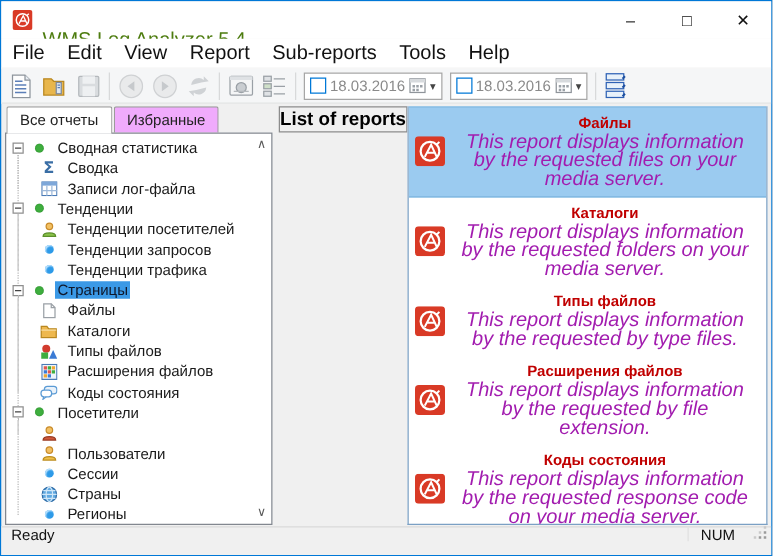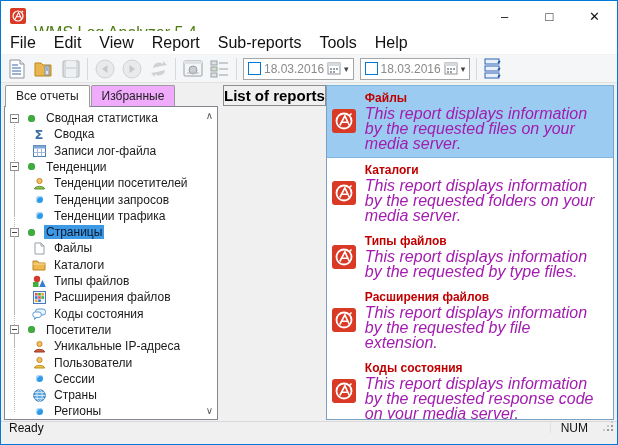--- a/index.html
+++ b/index.html
@@ -24,21 +24,21 @@
   .toolbar{ height:28px; background:#f5f6f7; border-bottom:1px solid #e2e3e4; display:flex;
             align-items:center; padding:0 2px; flex:0 0 auto; }
   .tb-btn{ width:27px; height:25px; display:flex; align-items:center; justify-content:center; }
   .tb-sep{ width:1px; height:22px; background:#d8d9da; margin:0 3px; }
   .datebox{ height:22px; background:#fff; border:1px solid #a6a6a6; display:flex; align-items:center;
             padding:0 4px; margin:0 3px; gap:3px; font-size:12px; color:#8a8a8a; }
   .checkbox{ width:13px; height:13px; background:#fff; border:1px solid #0078d7; }
   .caret{ font-size:9px; color:#444; }
 
   
-  .main{ flex:1 1 auto; display:flex; padding:2px 3px 1px 3px; min-height:0; }
+  .main{ flex:1 1 auto; display:flex; padding:2px 3px 1px 3px; min-height:0;text-align:center; }
   .left{ width:214px; flex:0 0 auto; display:flex; flex-direction:column; min-height:0; }
   .tabs{ display:flex; height:22px; font-size:12px; color:#222; padding-left:1px; }
   .tab{ padding:3px 10px 0 10px; border:1px solid #9b9b9b; border-bottom:none; background:#f0abfc;
         margin-right:1px; border-radius:2px 2px 0 0; }
   .tab.active{ background:#ffffff; position:relative; z-index:2; }
   .tree{ flex:1 1 auto; background:#fff; border:1px solid #82878f; margin-top:-1px; position:relative;
          font-size:12px; color:#1a1a1a; padding:3px 0 0 0; overflow:hidden; }
   .tree-row{ height:16.3px; display:flex; align-items:center; white-space:nowrap; }
   .expander{ width:9px; height:9px; border:1px solid #8f8f8f; background:#fff; margin-left:5px;
              position:relative; flex:0 0 auto; }
@@ -358,21 +358,20 @@
           <span class="t-label">Посетители</span>
         </div>
         <div class="group-children">
           <div class="tree-row child">
             <span class="t-icon">
               <svg width="13" height="13" viewBox="0 0 13 13">
                   <circle cx="6.5" cy="4" r="2.6" fill="#f2c063" stroke="#c98b2a"></circle>
                   <path d="M1.5 12 C1.5 8.5 11.5 8.5 11.5 12 Z" fill="#d2583a" stroke="#9a3a22"></path>
                 </svg>
             </span>
-            <span class="t-label">Уникальные IP-адреса</span>
           </div>
           <div class="tree-row child">
             <span class="t-icon">
               <svg width="13" height="13" viewBox="0 0 13 13">
                   <circle cx="6.5" cy="4" r="2.6" fill="#f2c063" stroke="#c98b2a"></circle>
                   <path d="M1.5 12 C1.5 8.5 11.5 8.5 11.5 12 Z" fill="#f0c04a" stroke="#bd8d1e"></path>
                 </svg>
             </span>
             <span class="t-label">Пользователи</span>
           </div>

